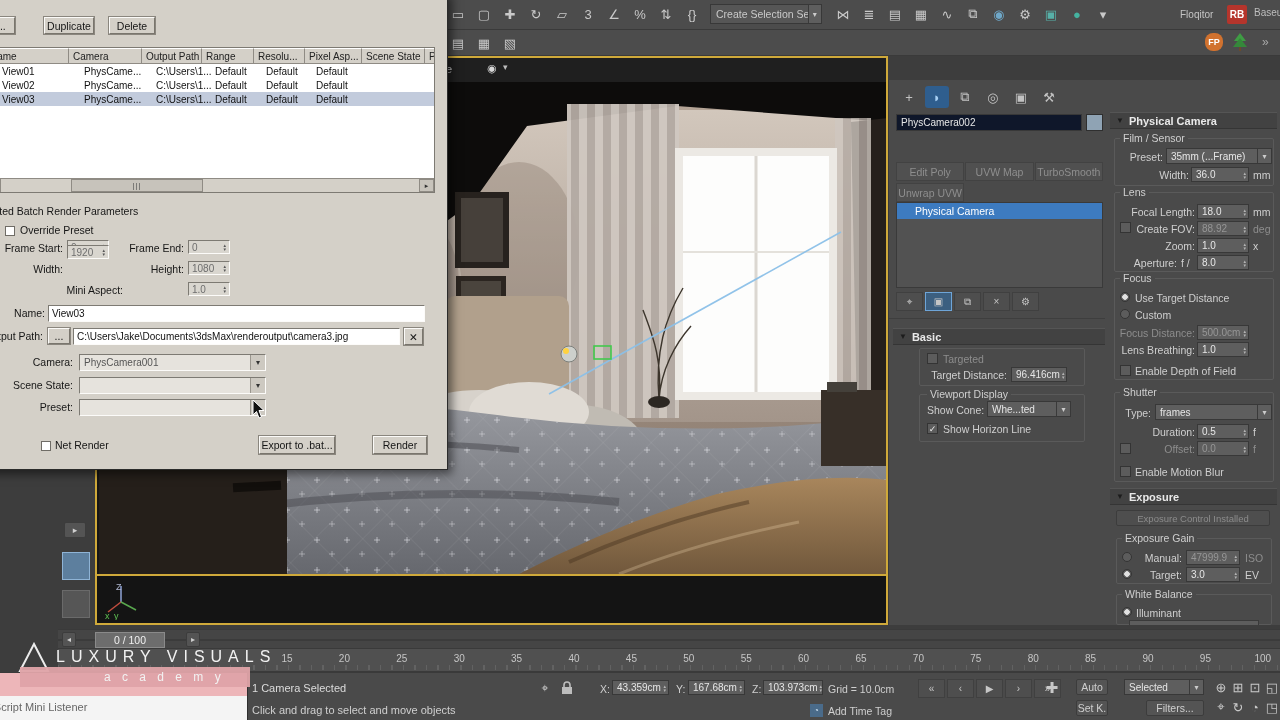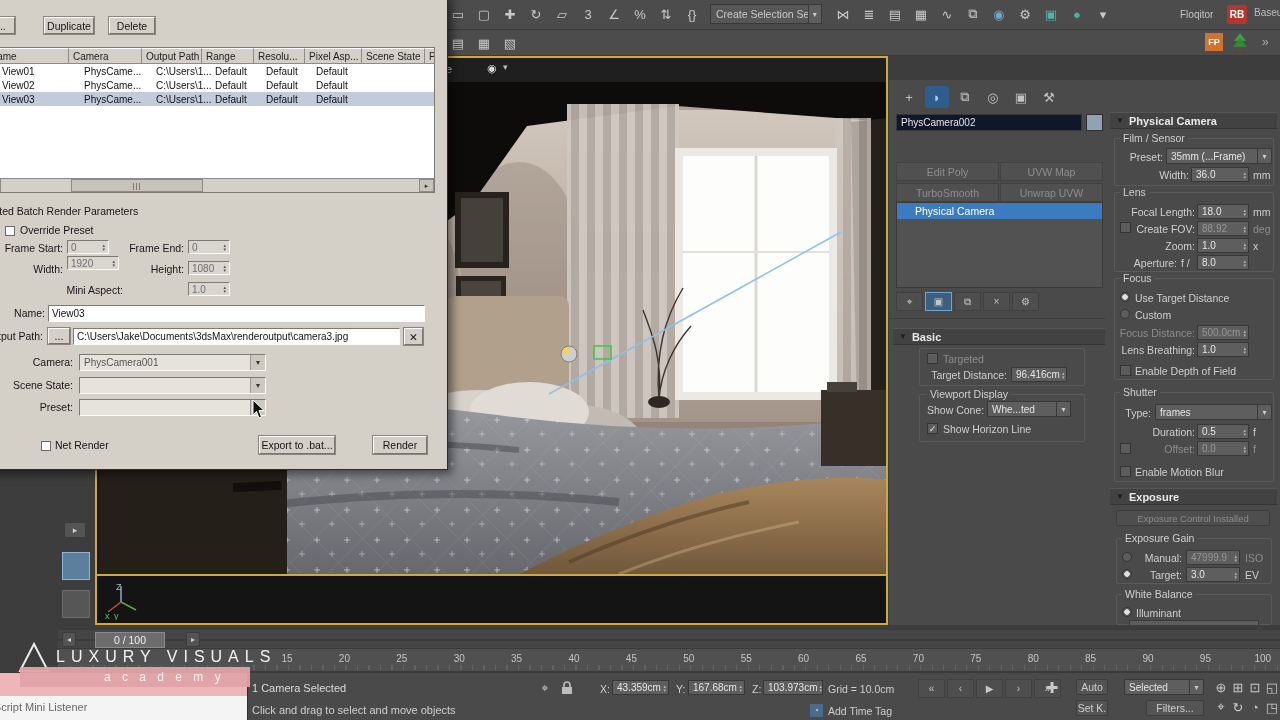--- a/index.html
+++ b/index.html
@@ -121,21 +121,21 @@
     <div class="abs" style="left:1227px;top:5px;width:20px;height:19px;background:#b5352c;color:#fff;font-weight:bold;font-size:10px;display:flex;align-items:center;justify-content:center;border-radius:2px;">RB</div>
     <span class="abs" style="left:1254px;top:7px;font-size:10px;color:#bdbdbd;">Baseu</span>
   </div>
 
   <div class="abs tbar" style="left:0;top:30px;width:1280px;height:26px;">
     <div id="tb-row2" class="abs" style="left:447px;top:2px;display:flex;gap:4px;align-items:center;">
         <span class="tb-icon">▤</span>
         <span class="tb-icon">▦</span>
         <span class="tb-icon">▧</span>
       </div>
-    <div class="abs" style="left:1205px;top:3px;width:18px;height:18px;background:#d1722f;color:#fff;font-weight:bold;font-size:9px;display:flex;align-items:center;justify-content:center;border-radius:0;">FP</div>
+    <div class="abs" style="left:1205px;top:3px;width:18px;height:18px;background:#d1722f;color:#fff;font-weight:bold;font-size:9px;display:flex;align-items:center;justify-content:center;border-radius:8px;">FP</div>
     <svg class="abs" style="left:1232px;top:2px;" width="16" height="20" viewBox="0 0 16 20">
       <polygon points="8,1 14,9 2,9" fill="#3f9d44"></polygon>
         <polygon points="8,6 15,15 1,15" fill="#35883a"></polygon>
         <rect x="7" y="15" width="2" height="4" fill="#6b4a2b"></rect>
     </svg>
     <span class="abs" style="left:1262px;top:5px;color:#a8a8a8;font-size:12px;">»</span>
   </div>
 
   <div class="abs" style="left:58px;top:468px;width:36px;height:162px;background:#3d3d3d;">
     <div class="abs dbtn" style="left:6px;top:54px;width:22px;height:16px;font-size:9px;">▸</div>
@@ -245,21 +245,21 @@
         <span class="cp-tab">▣</span>
         <span class="cp-tab">⚒</span>
       </div>
 
     <div class="abs dfield" style="left:7px;top:34px;width:186px;height:17px;background:#0f172a;">
       <span>PhysCamera002</span>
     </div>
     <div class="abs" style="left:197px;top:34px;width:17px;height:17px;background:#8fa3b4;border:1px solid #2f2f2f;"></div>
 
 
-    <div id="mod-btns" class="abs" style="left:7px;top:82px;width:207px;display:grid;grid-template-columns:1fr 1fr;gap:2px 1px;">
+    <div id="mod-btns" class="abs" style="left:7px;top:82px;width:207px;display:grid;grid-template-columns:1fr 1fr 1fr;gap:2px 1px;">
         <div class="modbtn">Edit Poly</div>
         <div class="modbtn">UVW Map</div>
         <div class="modbtn">TurboSmooth</div>
         <div class="modbtn">Unwrap UVW</div>
       </div>
 
     <div id="stack-list" class="abs" style="left:7px;top:122px;width:207px;height:86px;background:#525252;border:1px solid #3a3a3a;">
         <div class="stack-item sel">Physical Camera</div>
       </div>
     <div id="stack-tools" class="abs" style="left:7px;top:212px;display:flex;gap:2px;">
@@ -464,21 +464,21 @@
     <span class="abs llabel rlabel" style="left:20px;width:82px;top:249px;">Frame Start:</span>
     <div class="abs lfield lspin dis" style="left:106px;top:247px;width:42px;height:14px;">
         <span>0</span>
       </div>
     <span class="abs llabel rlabel" style="left:143px;width:80px;top:249px;">Frame End:</span>
     <div class="abs lfield lspin dis" style="left:227px;top:247px;width:42px;height:14px;">
         <span>0</span>
       </div>
 
     <span class="abs llabel rlabel" style="left:20px;width:82px;top:270px;">Width:</span>
-    <div class="abs lfield lspin dis" style="left:106px;top:263px;width:52px;height:14px;">
+    <div class="abs lfield lspin dis" style="left:106px;top:252px;width:42px;height:14px;">
         <span>1920</span>
       </div>
     <span class="abs llabel rlabel" style="left:143px;width:80px;top:270px;">Height:</span>
     <div class="abs lfield lspin dis" style="left:227px;top:268px;width:42px;height:14px;">
         <span>1080</span>
       </div>
 
     <span class="abs llabel rlabel" style="left:62px;width:100px;top:291px;">Mini Aspect:</span>
     <div class="abs lfield lspin dis" style="left:227px;top:289px;width:42px;height:14px;">
         <span>1.0</span>

